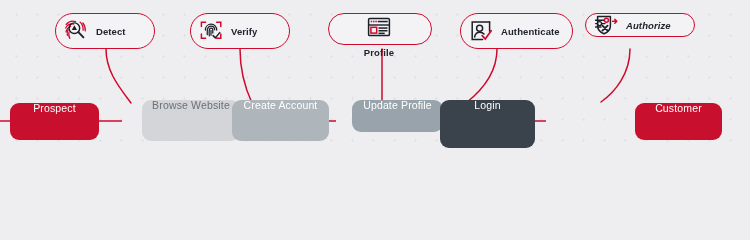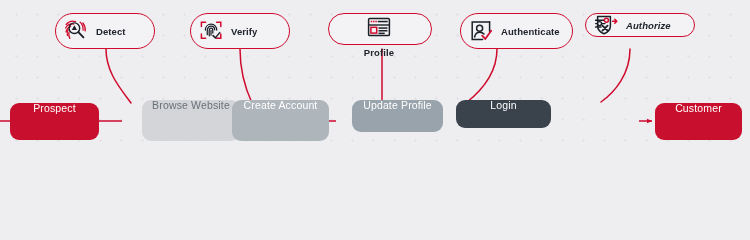--- a/index.html
+++ b/index.html
@@ -209,22 +209,22 @@
   </div>
 
   <div class="flow-box" style="left:232px; top:100px; width:97px; height:41px; background:#aeb6bc; color:#ffffff;">
     <span>Create Account</span>
   </div>
 
   <div class="flow-box" style="left:352px; top:100px; width:91px; height:32px; background:#98a3ab; color:#ffffff;">
     <span>Update Profile</span>
   </div>
 
-  <div class="flow-box" style="left:440px; top:100px; width:95px; height:28px; background:#3a424c; color:#ffffff;margin-left:16px;">
+  <div class="flow-box" style="left:440px; top:100px; width:95px; height:48px; background:#3a424c; color:#ffffff;">
     <span>Login</span>
   </div>
 
 
-  <div class="flow-box" style="left:655px; top:103px; width:87px; height:37px; background:#c8102e; color:#ffffff;">
+  <div class="flow-box" style="left:635px; top:103px; width:87px; height:37px; background:#c8102e; color:#ffffff;">
     <span>Customer</span>
   </div>
 
 </div>
 
 </body></html>

